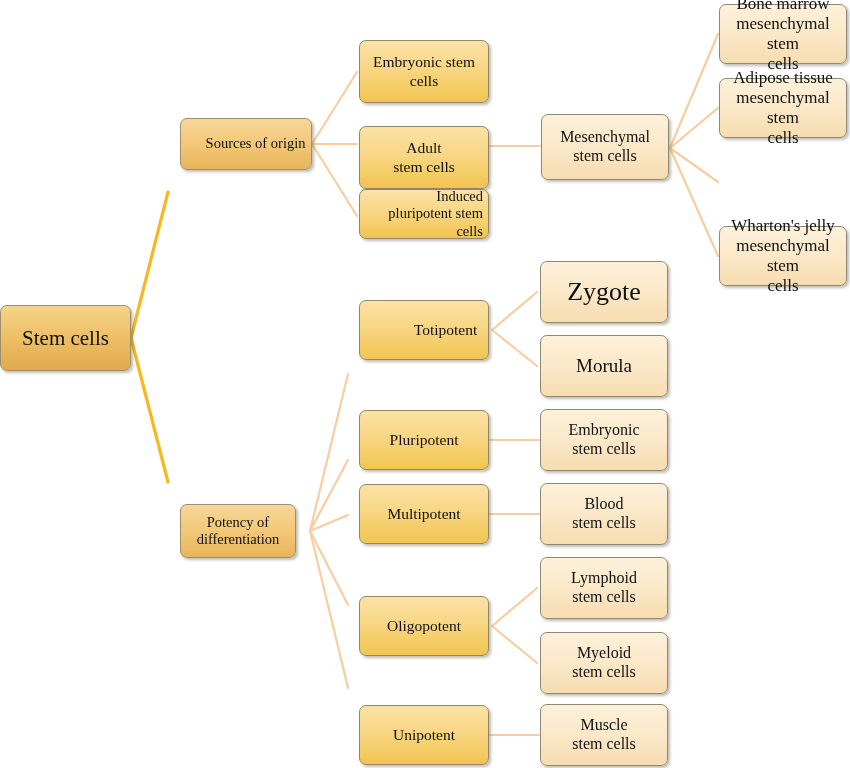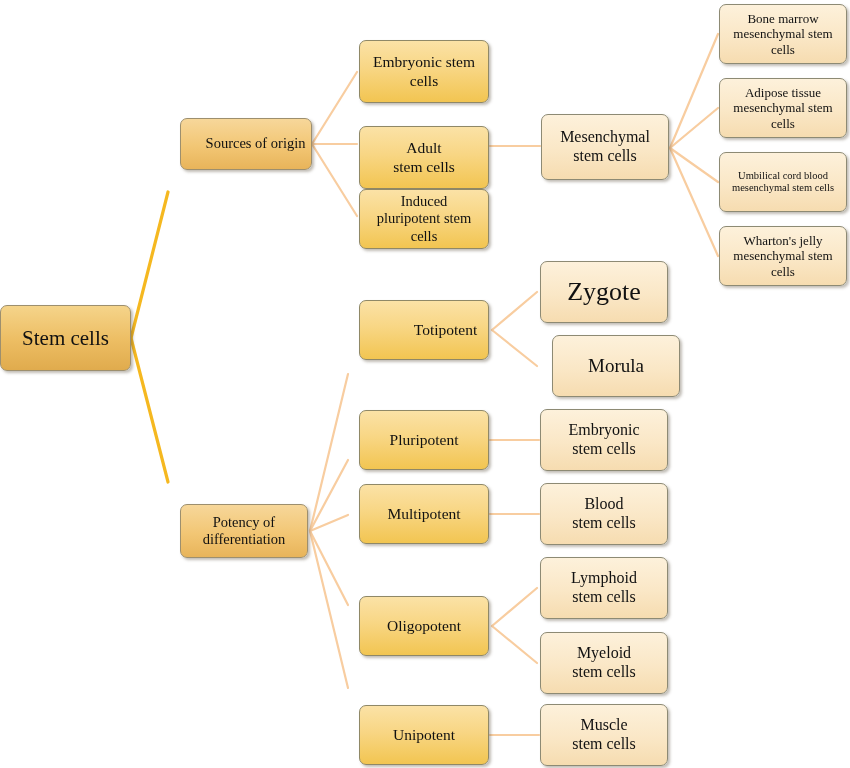--- a/index.html
+++ b/index.html
@@ -55,21 +55,21 @@
     background: linear-gradient(180deg, #fbe2a6 0%, #f8d684 45%, #f2c551 100%);
     border: 1px solid #8f8867;
     font-size: 15.5px;
   }
   
   .lvl-cream {
     background: linear-gradient(180deg, #fdf1db 0%, #fae7c6 55%, #f6dcb0 100%);
     border: 1px solid #8d8a74;
     font-size: 16px;
   }
-  .lvl-cream.small { font-size: 13px; }
+  .lvl-cream.small { font-size: 17px; }
   .lvl-cream.tiny  { font-size: 10.5px; }
 </style>
 </head>
 <body>
 
 <div id="canvas">
 
   <svg id="edges" viewBox="0 0 850 768" width="850" height="768">
 
     <g stroke="#f5b820" stroke-width="3.2" fill="none" stroke-linecap="round">
@@ -112,36 +112,36 @@
   </svg>
 
   <div class="node lvl-root" style="left:0px; top:305px; width:131px; height:66px;">
     <span class="txt">Stem cells</span>
   </div>
 
   <div class="node lvl-cat" style="left:180px; top:118px; width:132px; height:52px;padding-left:24px;">
     <span class="txt">Sources of origin</span>
   </div>
 
-  <div class="node lvl-cat" style="left:180px; top:504px; width:128px; height:54px; white-space:pre-line;">
+  <div class="node lvl-cat" style="left:180px; top:504px; width:116px; height:54px; white-space:pre-line;">
     <span class="txt">Potency of
 differentiation</span>
   </div>
 
   <div class="node lvl-gold" style="left:359px; top:40px; width:130px; height:63px; white-space:pre-line;">
     <span class="txt">Embryonic  stem
 cells</span>
   </div>
 
   <div class="node lvl-gold" style="left:359px; top:114px; width:130px; height:63px; white-space:pre-line;margin-top:12px;">
     <span class="txt">Adult
 stem cells</span>
   </div>
 
-  <div class="node lvl-gold" style="left:359px; top:189px; width:130px; height:60px; white-space:pre-line; font-size:14.5px;">
+  <div class="node lvl-gold" style="left:359px; top:189px; width:130px; height:50px; white-space:pre-line; font-size:14.5px;text-align:right;">
     <span class="txt">Induced
 pluripotent stem
 cells</span>
   </div>
 
   <div class="node lvl-cream" style="left:541px; top:114px; width:128px; height:66px; white-space:pre-line;">
     <span class="txt">Mesenchymal
 stem cells</span>
   </div>
 
@@ -150,24 +150,20 @@
 mesenchymal stem
 cells</span>
   </div>
 
   <div class="node lvl-cream small" style="left:719px; top:78px; width:128px; height:60px; white-space:pre-line;">
     <span class="txt">Adipose tissue
 mesenchymal stem
 cells</span>
   </div>
 
-  <div class="node lvl-cream tiny" style="left:719px; top:152px; width:128px; height:60px; white-space:pre-line;">
-    <span class="txt">Umbilical cord blood
-mesenchymal stem cells</span>
-  </div>
 
   <div class="node lvl-cream small" style="left:719px; top:226px; width:128px; height:60px; white-space:pre-line;">
     <span class="txt">Wharton's jelly
 mesenchymal stem
 cells</span>
   </div>
 
   <div class="node lvl-gold" style="left:359px; top:300px; width:130px; height:60px;padding-left:48px;">
     <span class="txt">Totipotent</span>
   </div>
@@ -185,21 +181,21 @@
   </div>
 
   <div class="node lvl-gold" style="left:359px; top:705px; width:130px; height:60px;">
     <span class="txt">Unipotent</span>
   </div>
 
   <div class="node lvl-cream" style="left:540px; top:261px; width:128px; height:62px; font-size:26px;">
     <span class="txt">Zygote</span>
   </div>
 
-  <div class="node lvl-cream" style="left:540px; top:335px; width:128px; height:62px; font-size:19px;margin-left:12px;">
+  <div class="node lvl-cream" style="left:540px; top:335px; width:128px; height:62px; font-size:19px;">
     <span class="txt">Morula</span>
   </div>
 
   <div class="node lvl-cream" style="left:540px; top:409px; width:128px; height:62px; white-space:pre-line;">
     <span class="txt">Embryonic
 stem cells</span>
   </div>
 
   <div class="node lvl-cream" style="left:540px; top:483px; width:128px; height:62px; white-space:pre-line;">
     <span class="txt">Blood

